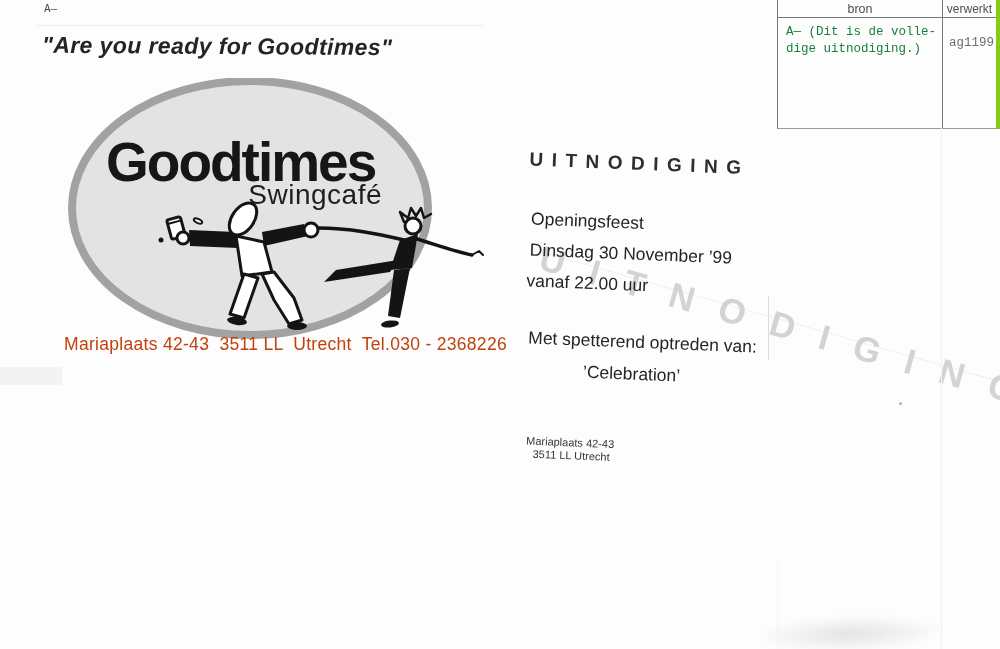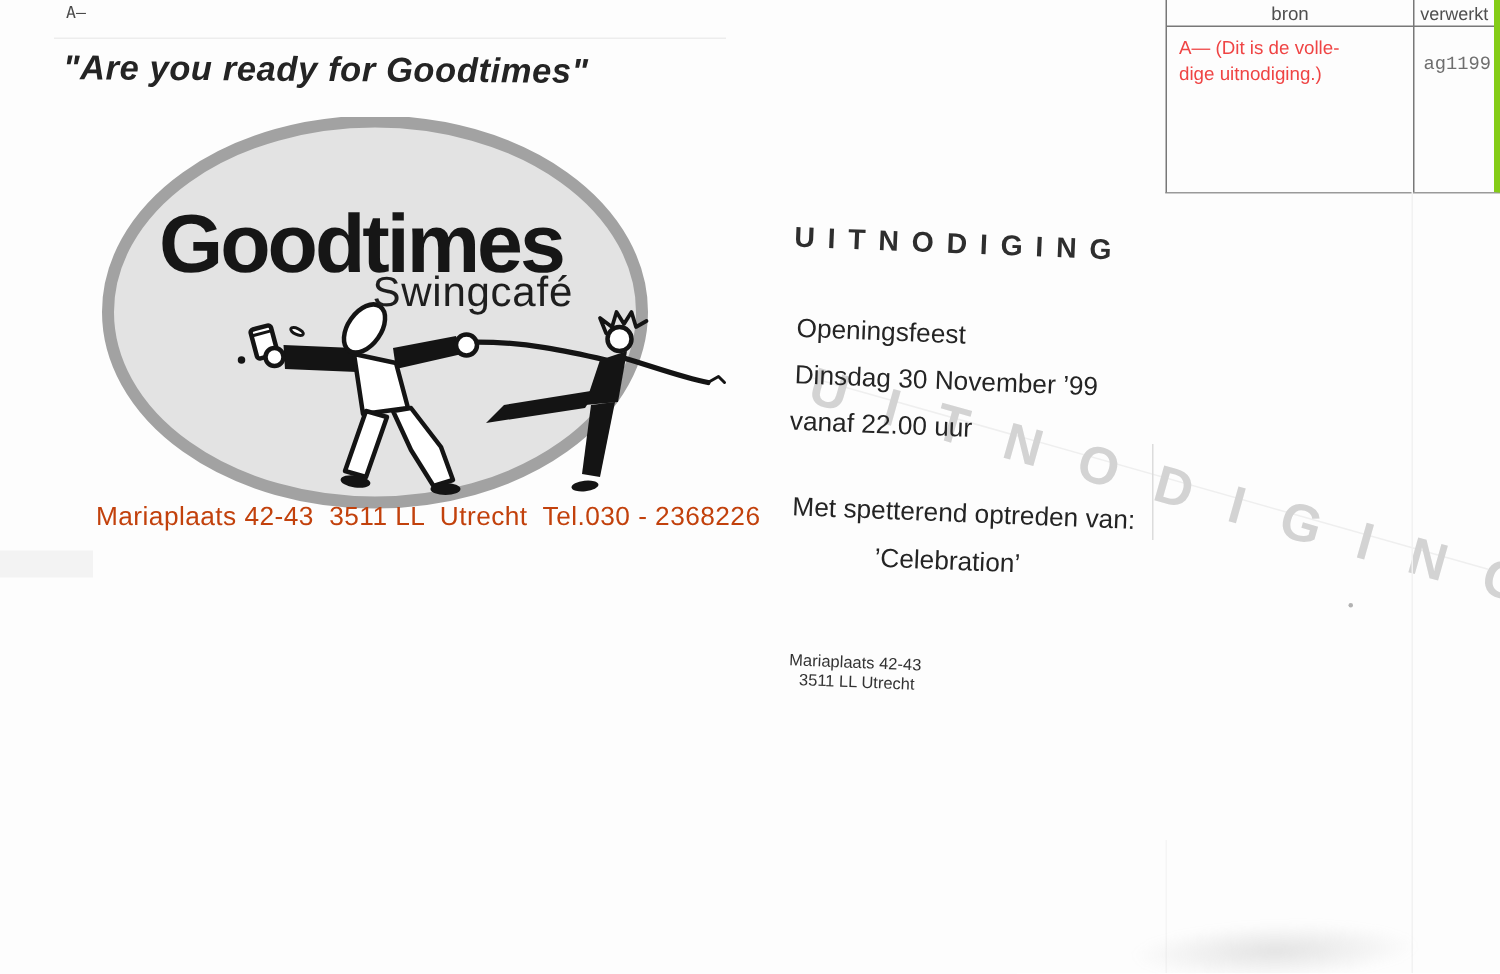--- a/index.html
+++ b/index.html
@@ -45,21 +45,21 @@
   .invite .performer{position:absolute;left:72px;top:213px;}
   .invite .small-address{position:absolute;left:18px;top:288px;font-size:11px;line-height:12.5px;color:#333;}
   .invite .small-address .l2{padding-left:7px;}
 
   
   .index-table{left:777px;top:0;width:218px;height:128px;border-left:1px solid #787878;border-right:7px solid #84cc16;border-bottom:1px solid #9a9a9a;}
   .index-table .hline{position:absolute;left:0;top:17px;width:100%;height:1px;background:#787878;}
   .index-table .vline{position:absolute;left:164px;top:0;width:1px;height:100%;background:#787878;}
   .index-table .h-bron{position:absolute;left:0;top:2px;width:164px;text-align:center;font-size:12.5px;color:#4f4f4f;}
   .index-table .h-verwerkt{position:absolute;left:165px;top:2px;width:53px;text-align:center;font-size:12px;color:#4f4f4f;}
-  .index-table .c-bron{position:absolute;left:8px;top:24px;font-family:Liberation Sans, sans-serif;font-size:12.5px;line-height:16.5px;color:#ef4444;white-space:pre-line;}
+  .index-table .c-bron{position:absolute;left:8px;top:24px;font-family:Liberation Mono, monospace;font-size:12.5px;line-height:16.5px;color:#15803d;white-space:pre-line;}
   .index-table .c-verwerkt{position:absolute;left:171px;top:36px;font-family:Liberation Mono, monospace;font-size:12.5px;color:#6e6e6e;}
 
   
   .rule-a{left:941px;top:128px;width:1px;height:521px;background:#f2f2f2;}
   .rule-b{left:777px;top:560px;width:1px;height:89px;background:#f5f5f5;}
 
   
   .speck{left:899px;top:402px;width:3px;height:3px;border-radius:50%;background:#8a8a8a;opacity:.65;}
   .smudge{left:755px;top:616px;width:190px;height:36px;border-radius:50%;
     background:radial-gradient(closest-side,rgba(160,160,160,.28),rgba(160,160,160,0));

